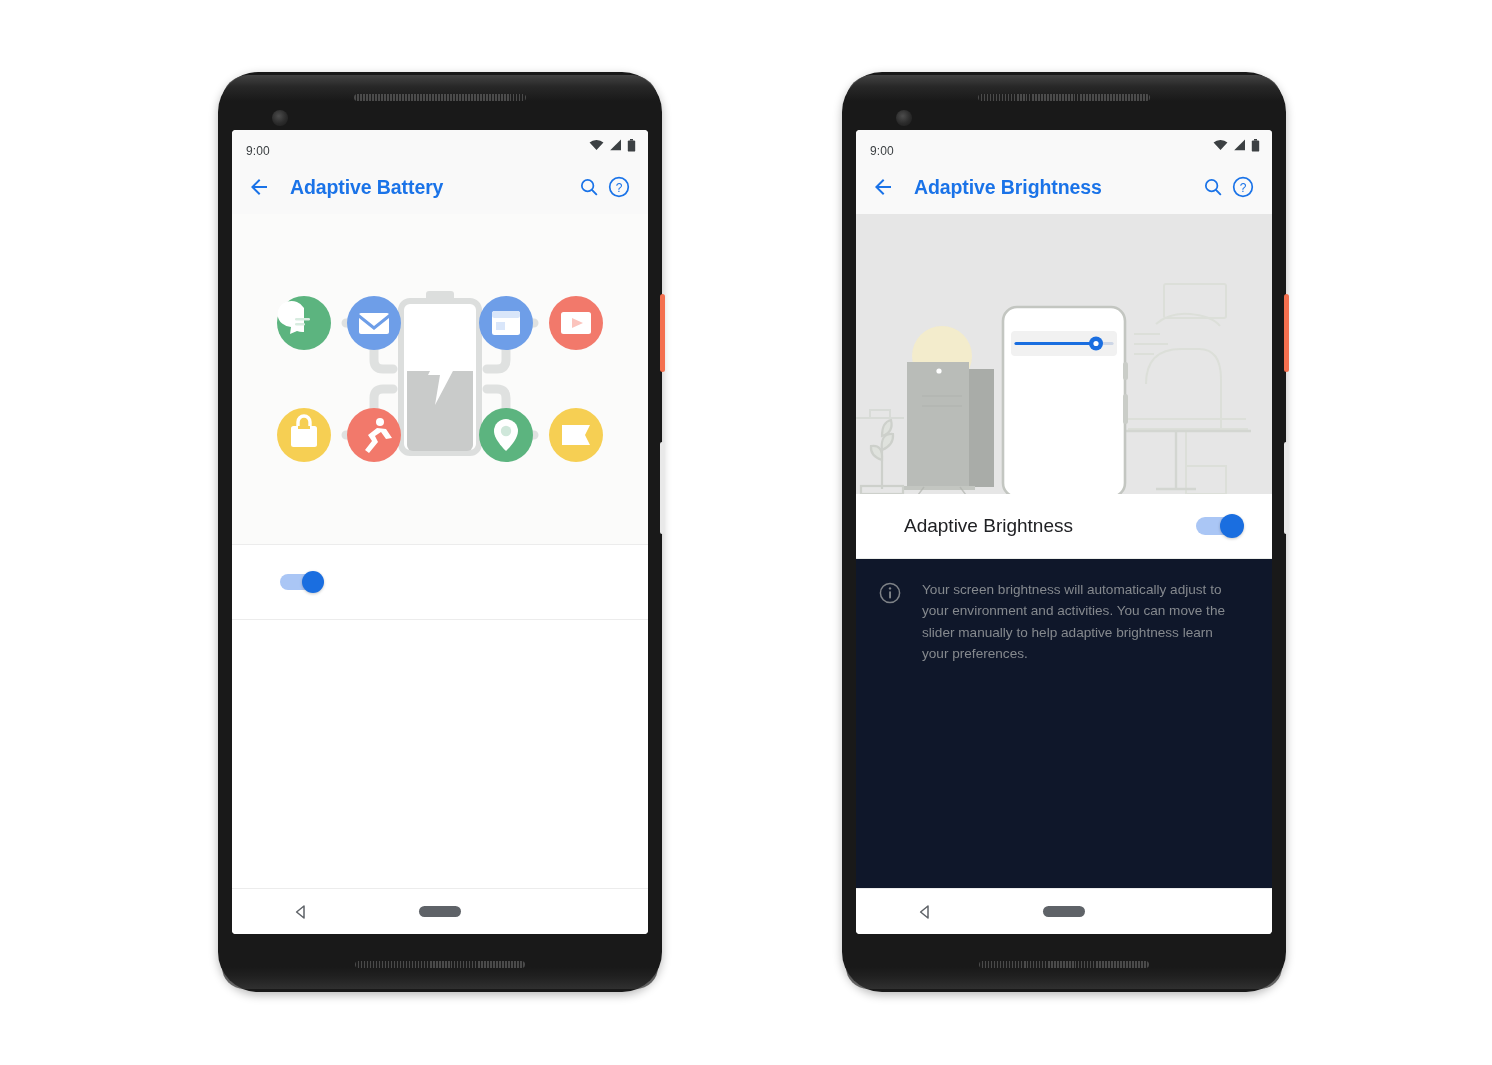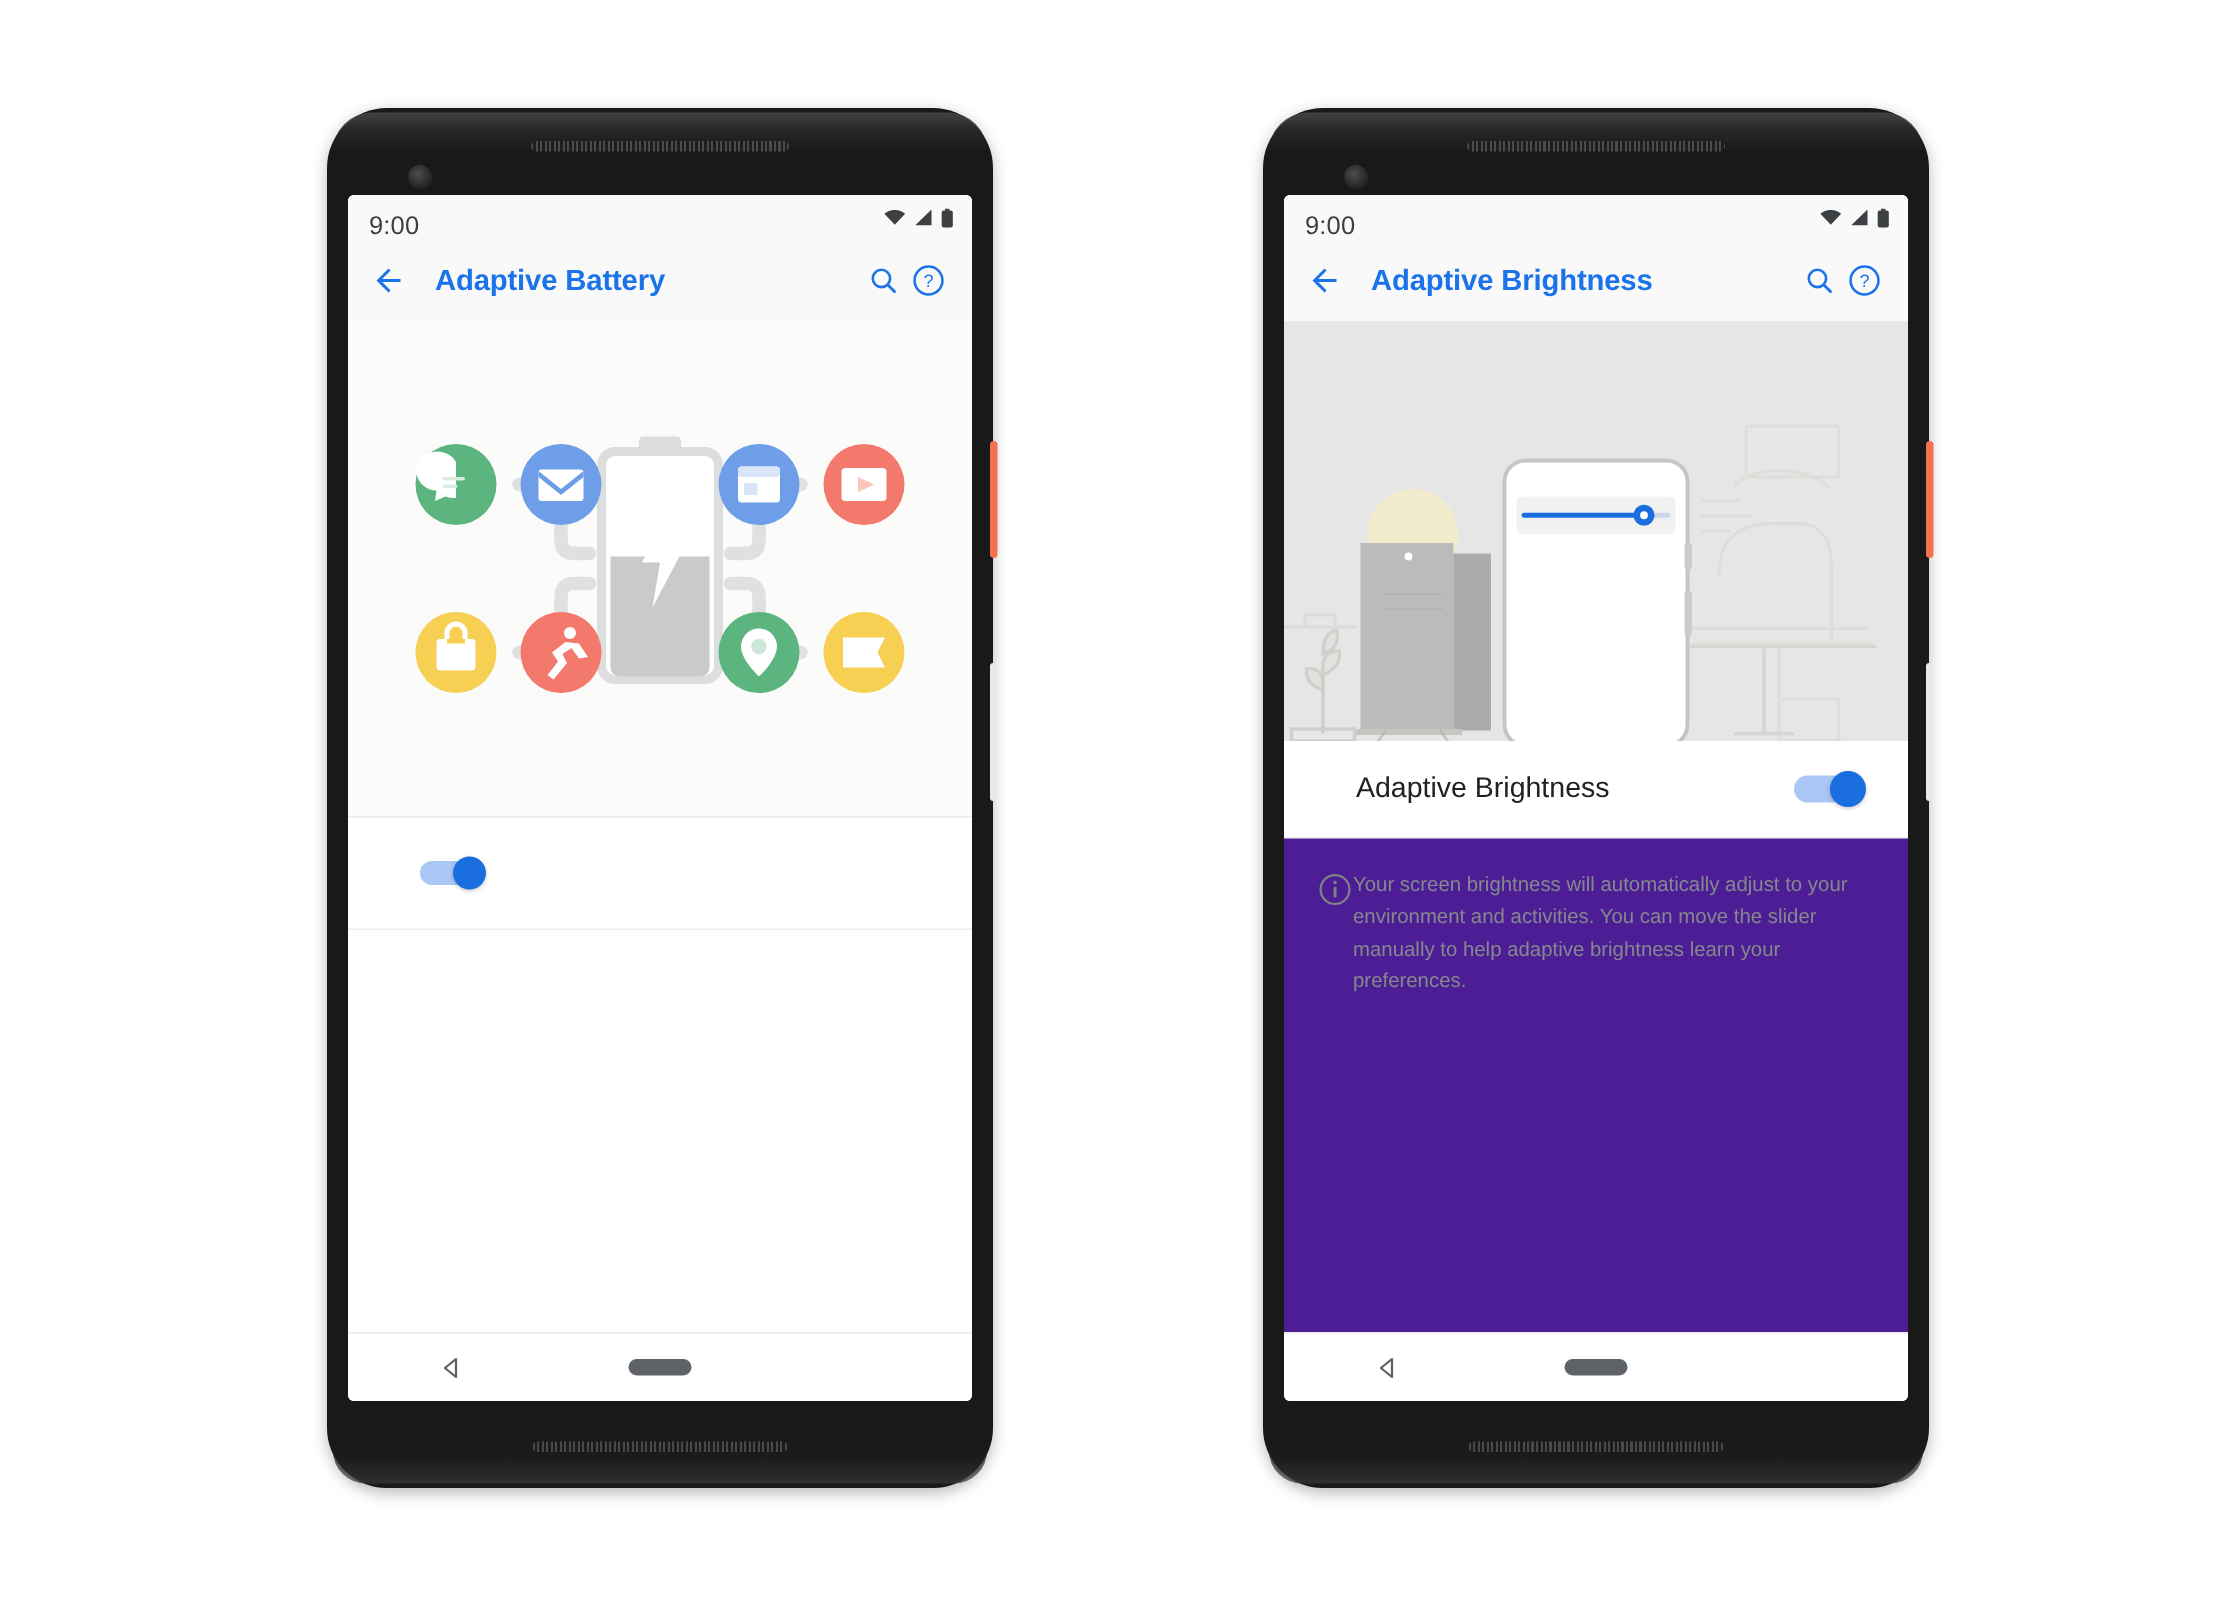--- a/index.html
+++ b/index.html
@@ -63,21 +63,21 @@
     position: absolute; left: 14px; right: 14px; top: 58px; bottom: 58px;
     background: #ffffff; border-radius: 4px; overflow: hidden;
     display: flex; flex-direction: column;
   }
 
   .statusbar {
     height: 30px; background: #f9f9f9;
     display: flex; align-items: center; justify-content: space-between;
     padding: 0 12px 0 14px; flex: 0 0 auto;
   }
-  .status-time { font-size: 17px; color: #3c4043; letter-spacing: .1px; margin-top: 12px; }
+  .status-time { font-size: 12px; color: #3c4043; letter-spacing: .1px; margin-top: 12px; }
   .status-icons { display: flex; align-items: center; gap: 5px; }
 
   .appbar {
     height: 54px; background: #f9f9f9;
     display: flex; align-items: center; padding: 0 14px; flex: 0 0 auto; justify-content: space-between;
   }
   .appbar-title {
     color: #1a73e8; font-size: 19.5px; font-weight: bold;
     margin-left: 18px; flex: 1 1 auto; letter-spacing: -.1px;
   }
@@ -139,23 +139,23 @@
     padding: 20px 26px 20px 48px;
     display: flex; align-items: center; gap: 14px;
     background: #ffffff; border-bottom: 1px solid #eceeea;
   }
   .bright-title { font-size: 19px; color: #202124; flex: 1 1 auto; }
   .toggle.big { width: 50px; height: 24px; margin-top: 0; }
   .toggle.big .toggle-track { width: 42px; height: 18px; top: 3px; border-radius: 10px; }
   .toggle.big .toggle-thumb { width: 24px; height: 24px; }
 
   .info-block {
-    background: #4c1d95; flex: 1 1 auto;
+    background: #0f172a; flex: 1 1 auto;
     padding: 20px 36px 20px 22px;
-    display: flex; align-items: flex-start;
+    display: flex; gap: 20px; align-items: flex-start;
   }
   .info-text { font-size: 13.6px; color: #85898e; line-height: 1.58; }
   .info-icon { flex: 0 0 auto; margin-top: 2px; }
 
   .fill { background: #ffffff; }
 </style>
 </head>
 <body>
 
 <div class="stage">

